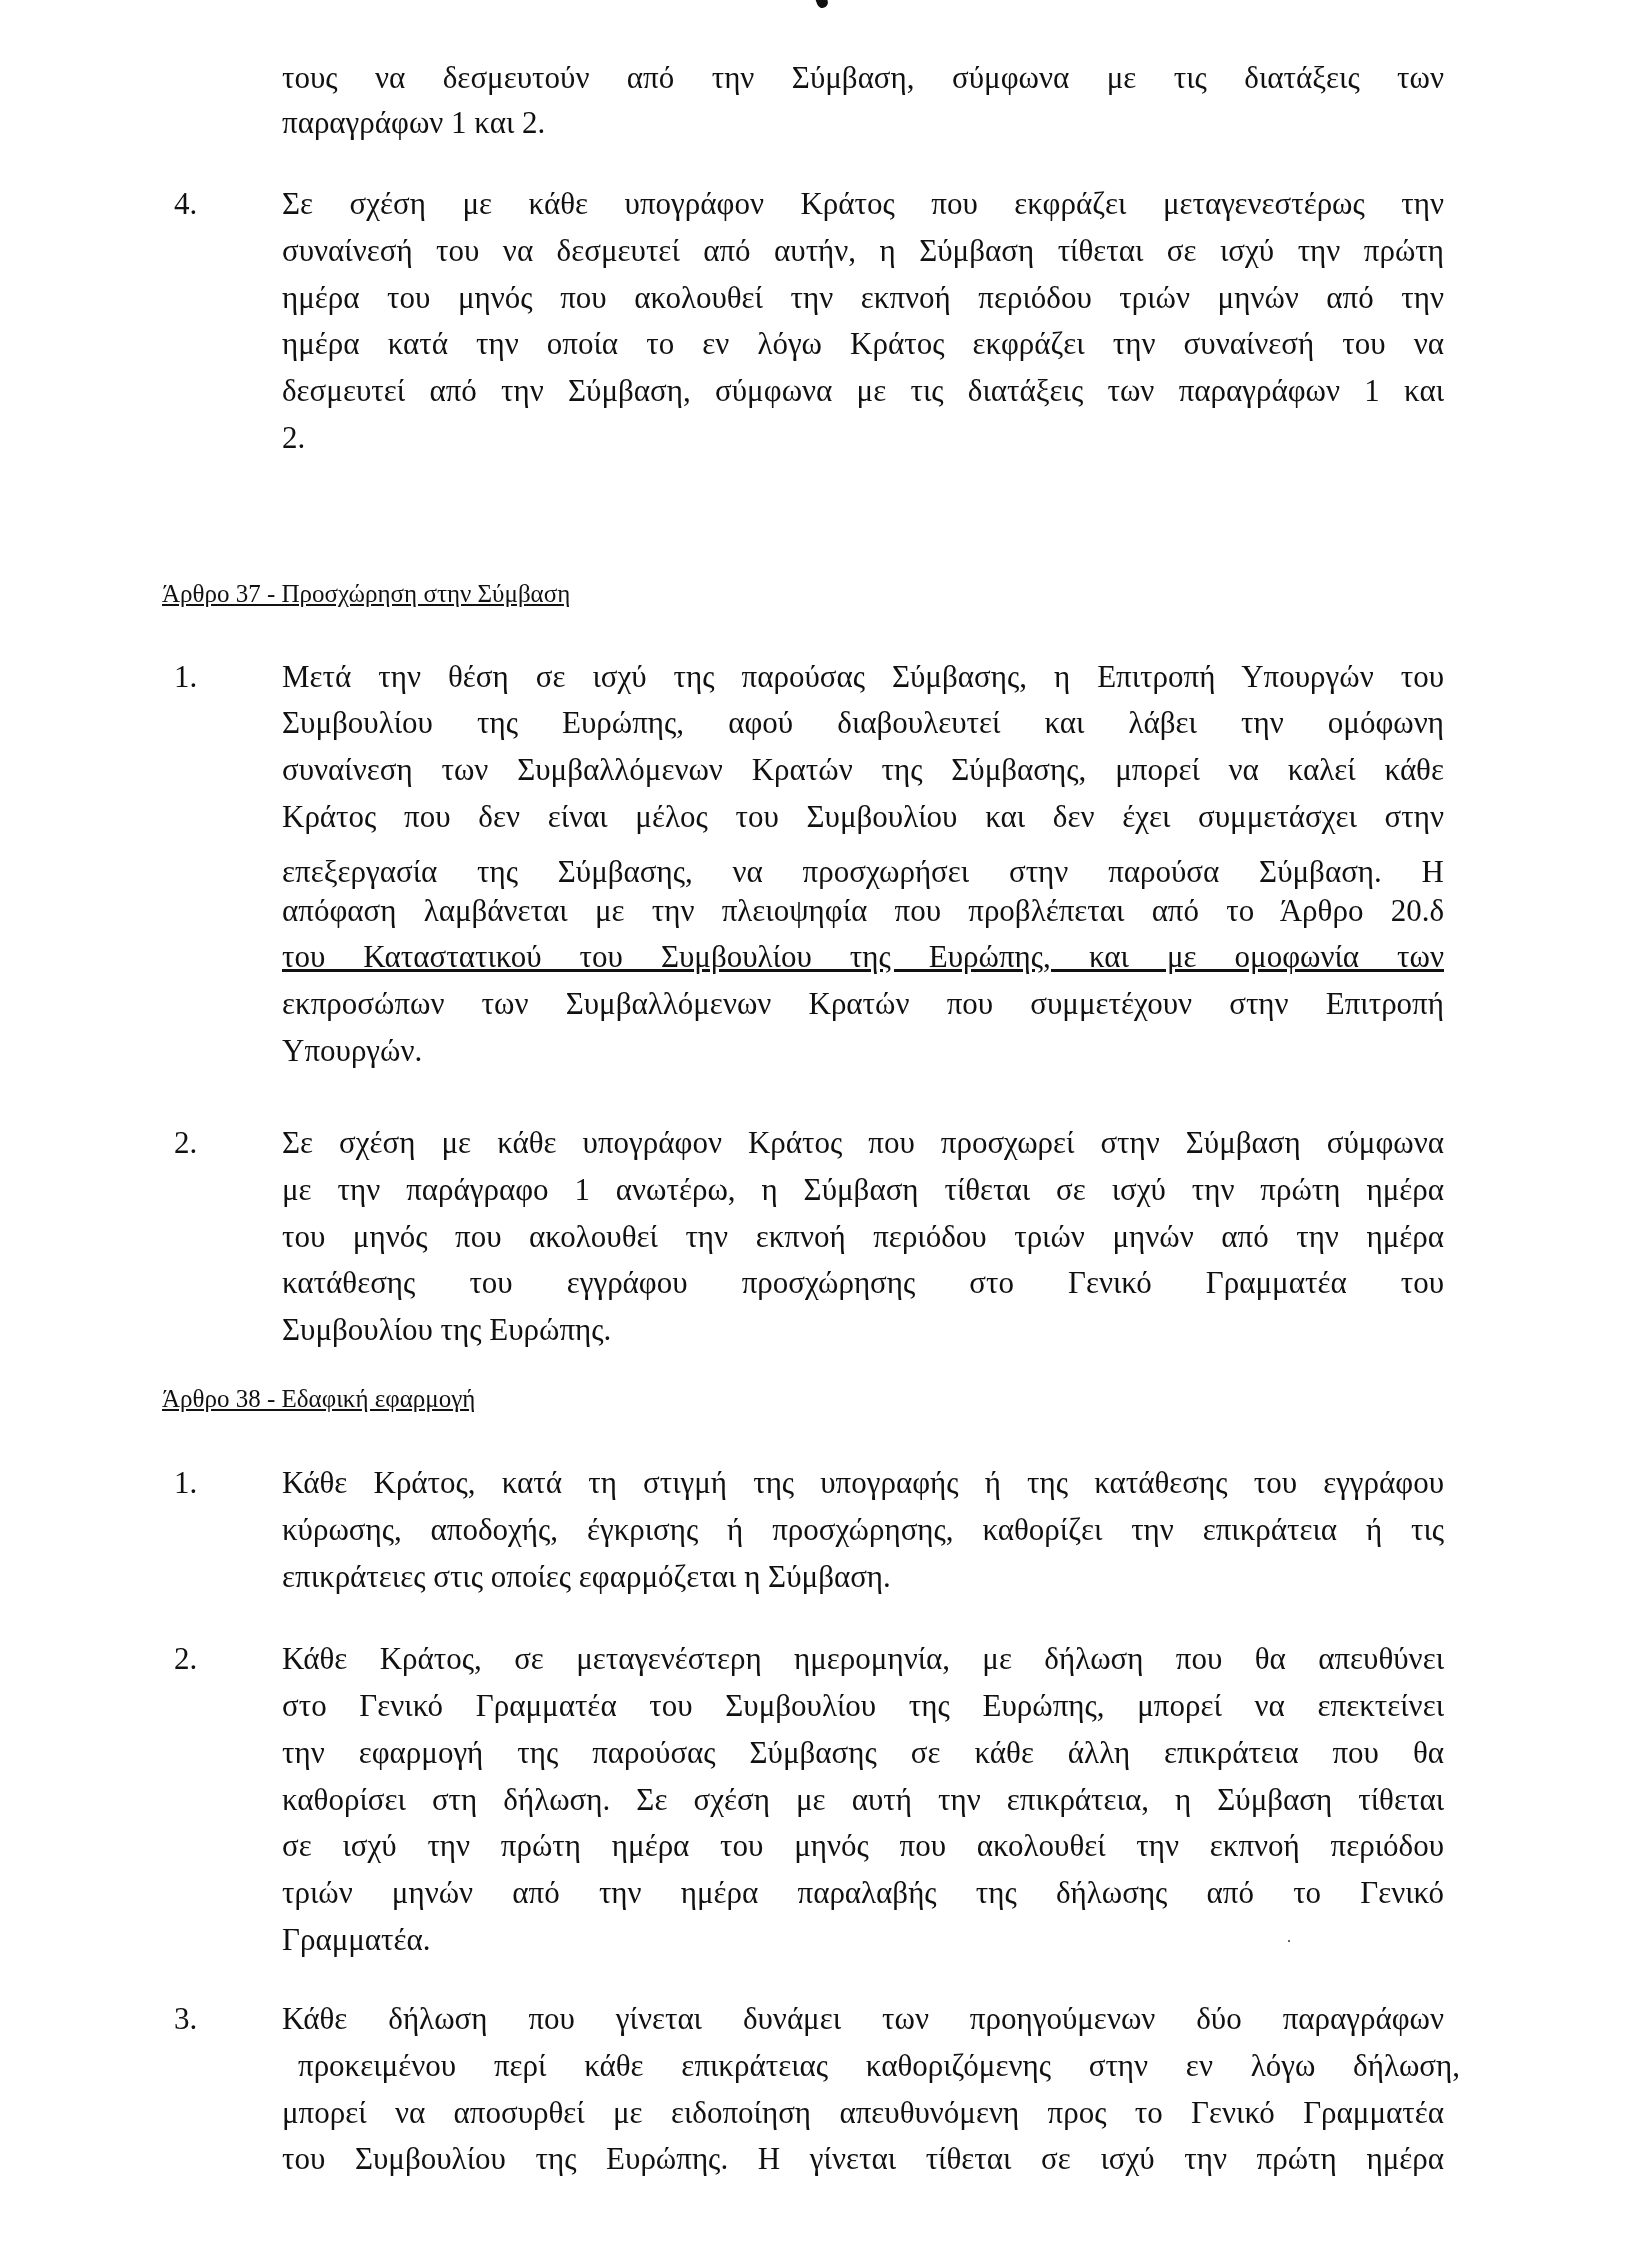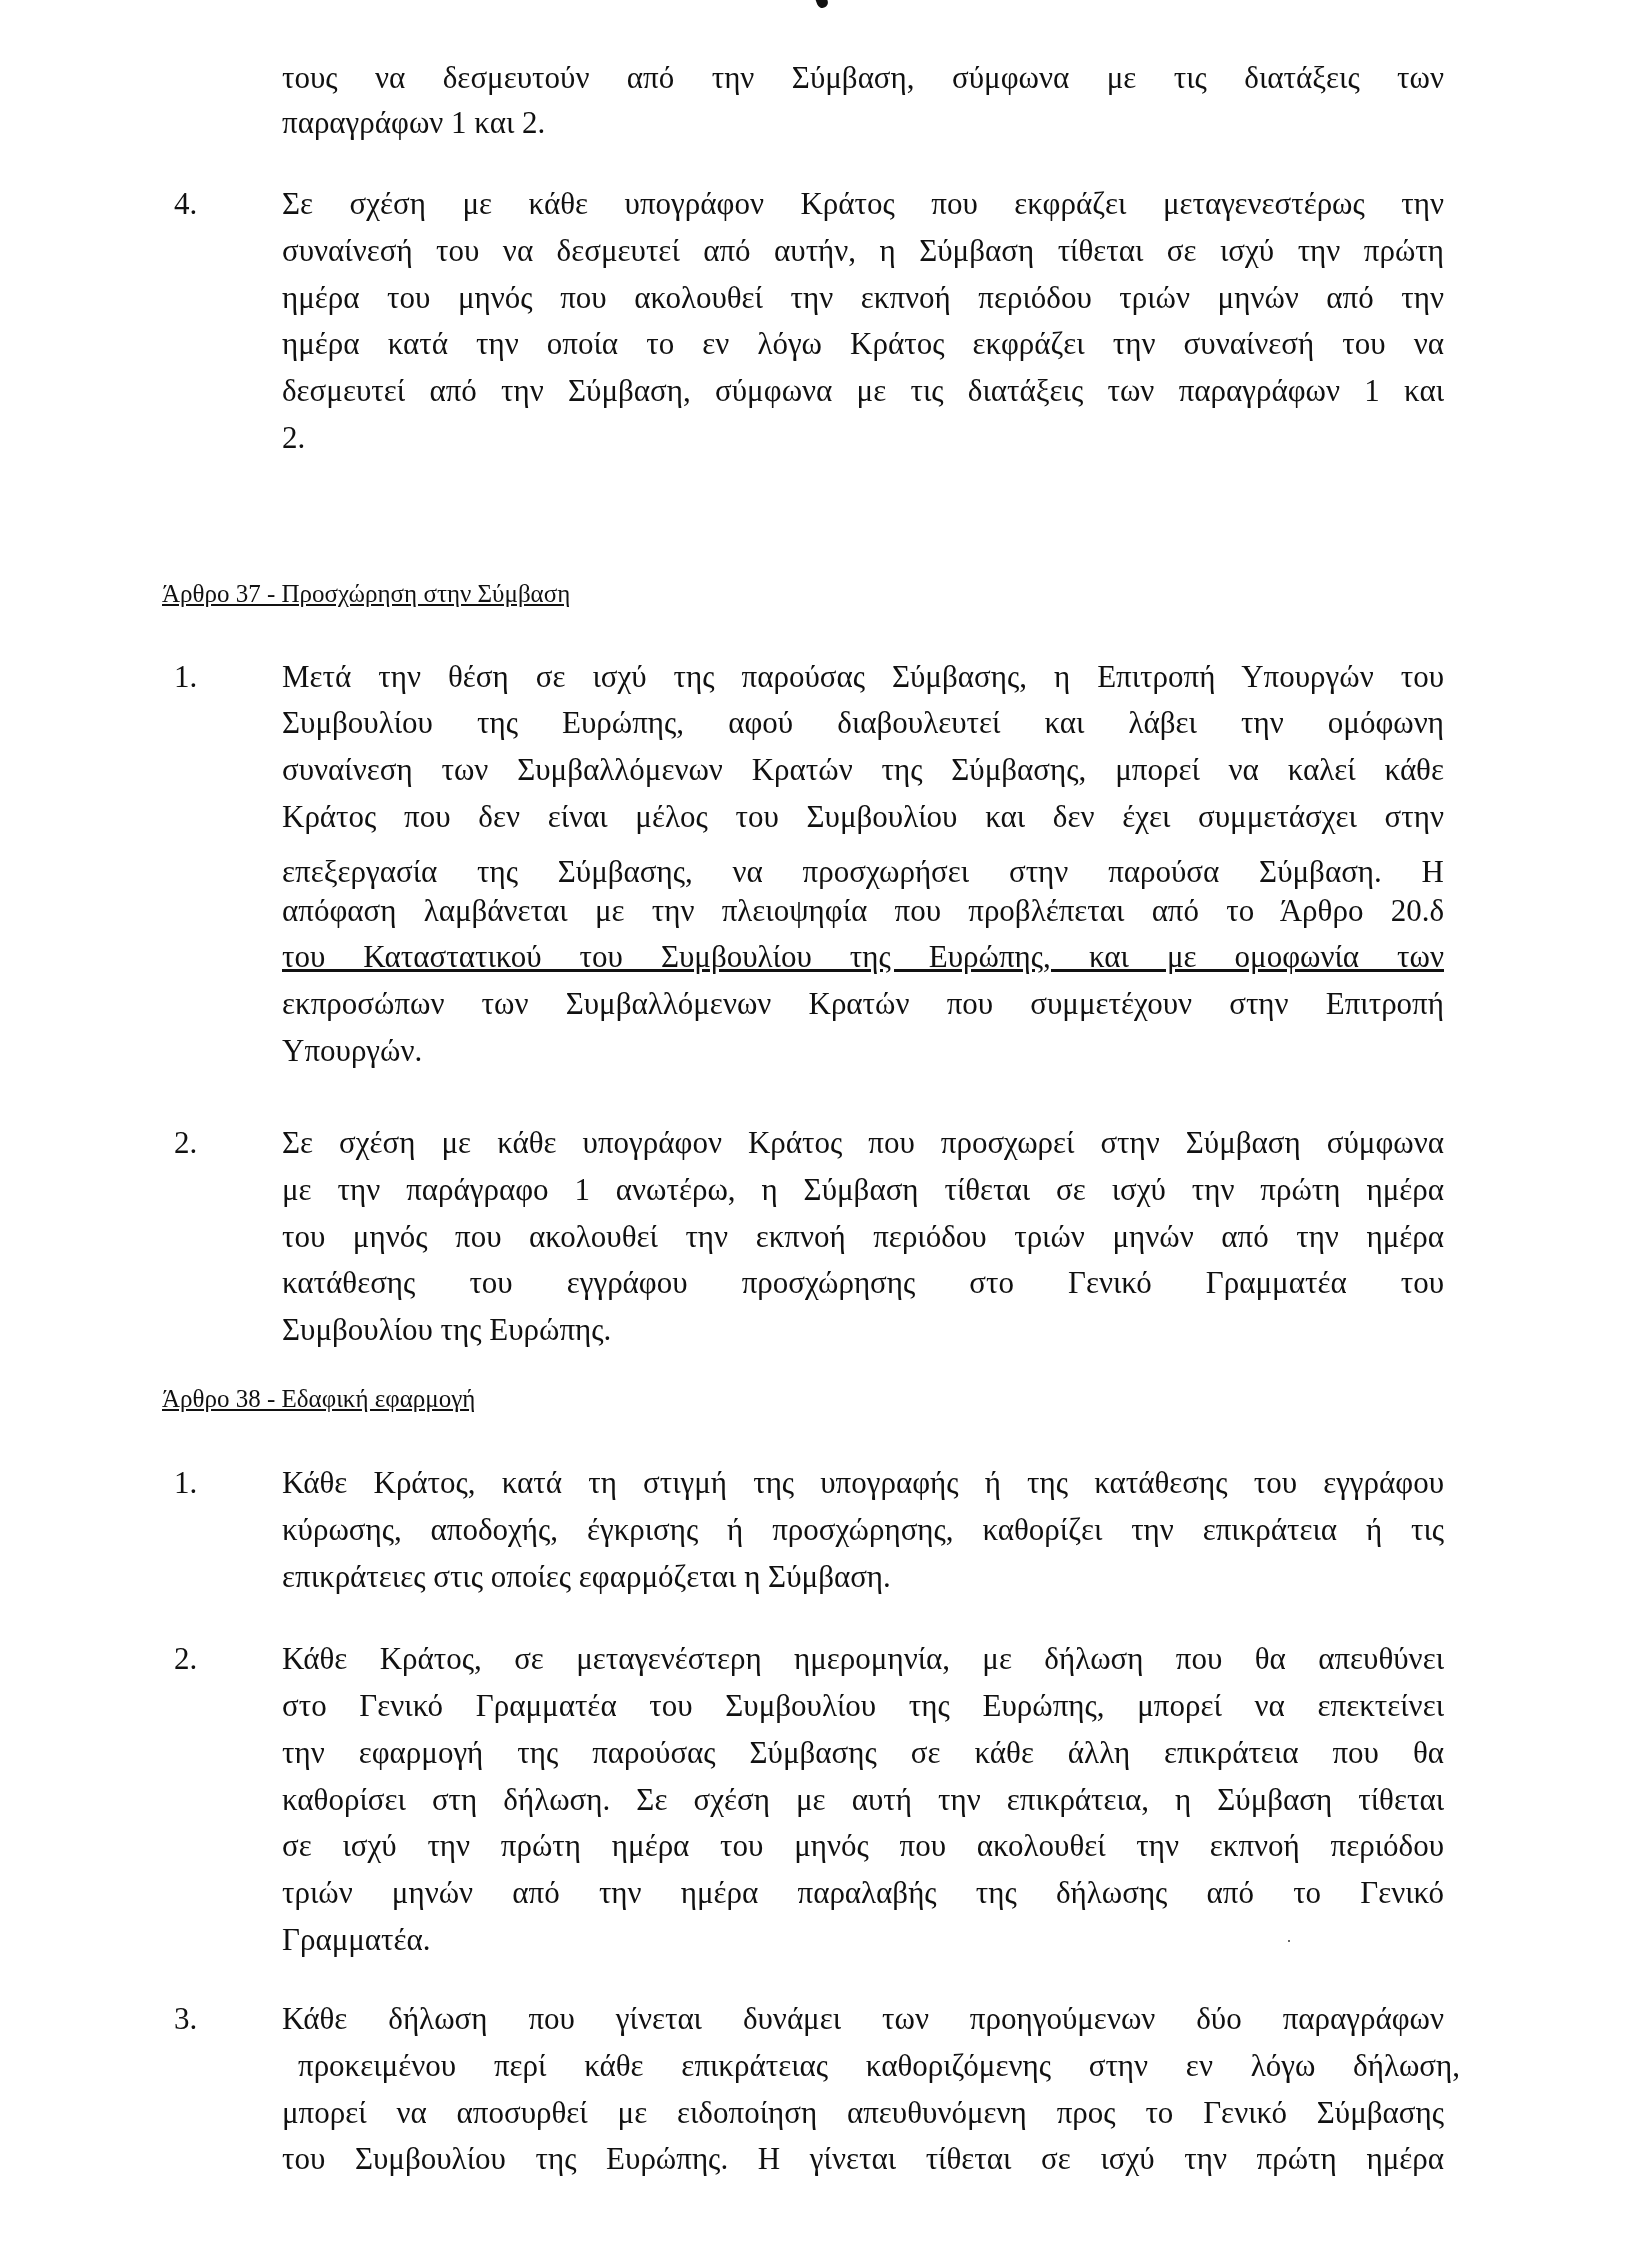--- a/index.html
+++ b/index.html
@@ -83,19 +83,19 @@
       <div class="line" style="top:1826px;">σε ισχύ την πρώτη ημέρα του μηνός που ακολουθεί την εκπνοή περιόδου</div>
       <div class="line" style="top:1873px;">τριών μηνών από την ημέρα παραλαβής της δήλωσης από το Γενικό</div>
       <div class="line last" style="top:1920px;">Γραμματέα.</div>
       <div class="speck" style="left:1288px; top:1940px;"></div>
     </div>
 
     <div>
       <div class="num" style="top:1999px;">3.</div>
       <div class="line" style="top:1999px;">Κάθε δήλωση που γίνεται δυνάμει των προηγούμενων δύο παραγράφων</div>
       <div class="line" style="top:2046px;margin-left:16px;">προκειμένου περί κάθε επικράτειας καθοριζόμενης στην εν λόγω δήλωση,</div>
-      <div class="line" style="top:2093px;">μπορεί να αποσυρθεί με ειδοποίηση απευθυνόμενη προς το Γενικό Σύμβασης</div>
+      <div class="line" style="top:2093px;">μπορεί να αποσυρθεί με ειδοποίηση απευθυνόμενη προς το Γενικό Γραμματέα</div>
       <div class="line" style="top:2139px;">του Συμβουλίου της Ευρώπης. Η γίνεται τίθεται σε ισχύ την πρώτη ημέρα</div>
     </div>
   </div>
 
 </div>
 
 
 </body></html>

